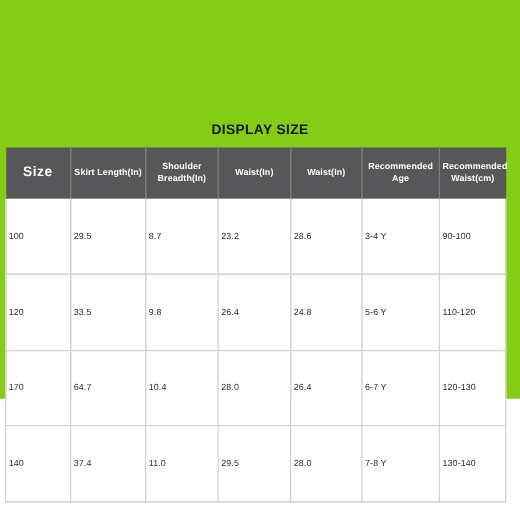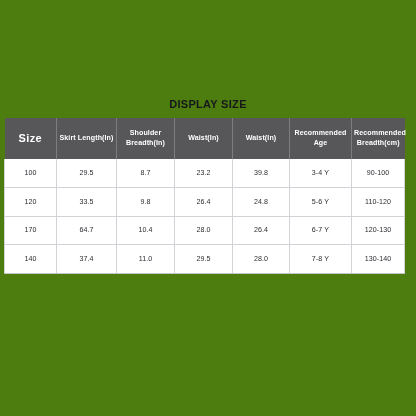--- a/index.html
+++ b/index.html
@@ -9,22 +9,22 @@
   body {
     width: 416px;
     height: 416px;
     background: #ffffff;
     font-family: "Liberation Sans", sans-serif;
     overflow: hidden;
   }
   .page {
     position: relative;
     width: 416px;
-    height: 416px;
-    background: #4d7c0f;
+    height: 319px;
+    background: #84cc16;
   }
   .chart-title {
     position: absolute;
     left: 0;
     top: 98px;
     width: 416px;
     text-align: center;
     font-size: 11px;
     font-weight: bold;
     color: #16181c;
@@ -56,28 +56,28 @@
   }
   table.size-table thead th:last-child {
     border-right: none;
   }
   table.size-table thead th.col-size {
     font-size: 11px;
     letter-spacing: 0.4px;
   }
   table.size-table tbody td {
     height: 25.8px;
-    text-align: center;
+    text-align: left;
     vertical-align: middle;
     font-size: 7.1px;
     color: #2b2d31;
     background: #ffffff;
     border-bottom: 1px solid #d2d3d6;
     border-right: 1px solid #d2d3d6;
-    padding: 1px 2px;
+    padding: 17px 2px;
     letter-spacing: 0.1px;
   }
   table.size-table tbody td:first-child {
     border-left: 1px solid #d2d3d6;
   }
   table.size-table tbody tr:last-child td {
     border-bottom: 1px solid #c4c5c8;
   }
   col.c0 { width: 52px; }
   col.c1 { width: 60px; }
@@ -106,30 +106,30 @@
           <col class="c6">
       </colgroup>
       <thead>
         <tr>
           <th class="col-size">Size</th>
           <th>Skirt Length(In)</th>
           <th>Shoulder Breadth(In)</th>
           <th>Waist(In)</th>
           <th>Waist(In)</th>
           <th>Recommended Age</th>
-          <th>Recommended Breadth(cm)</th>
+          <th>Recommended Waist(cm)</th>
         </tr>
       </thead>
       <tbody>
         <tr>
           <td>100</td>
           <td>29.5</td>
           <td>8.7</td>
           <td>23.2</td>
-          <td>39.8</td>
+          <td>28.6</td>
           <td>3-4 Y</td>
           <td>90-100</td>
         </tr>
         <tr>
           <td>120</td>
           <td>33.5</td>
           <td>9.8</td>
           <td>26.4</td>
           <td>24.8</td>
           <td>5-6 Y</td>

